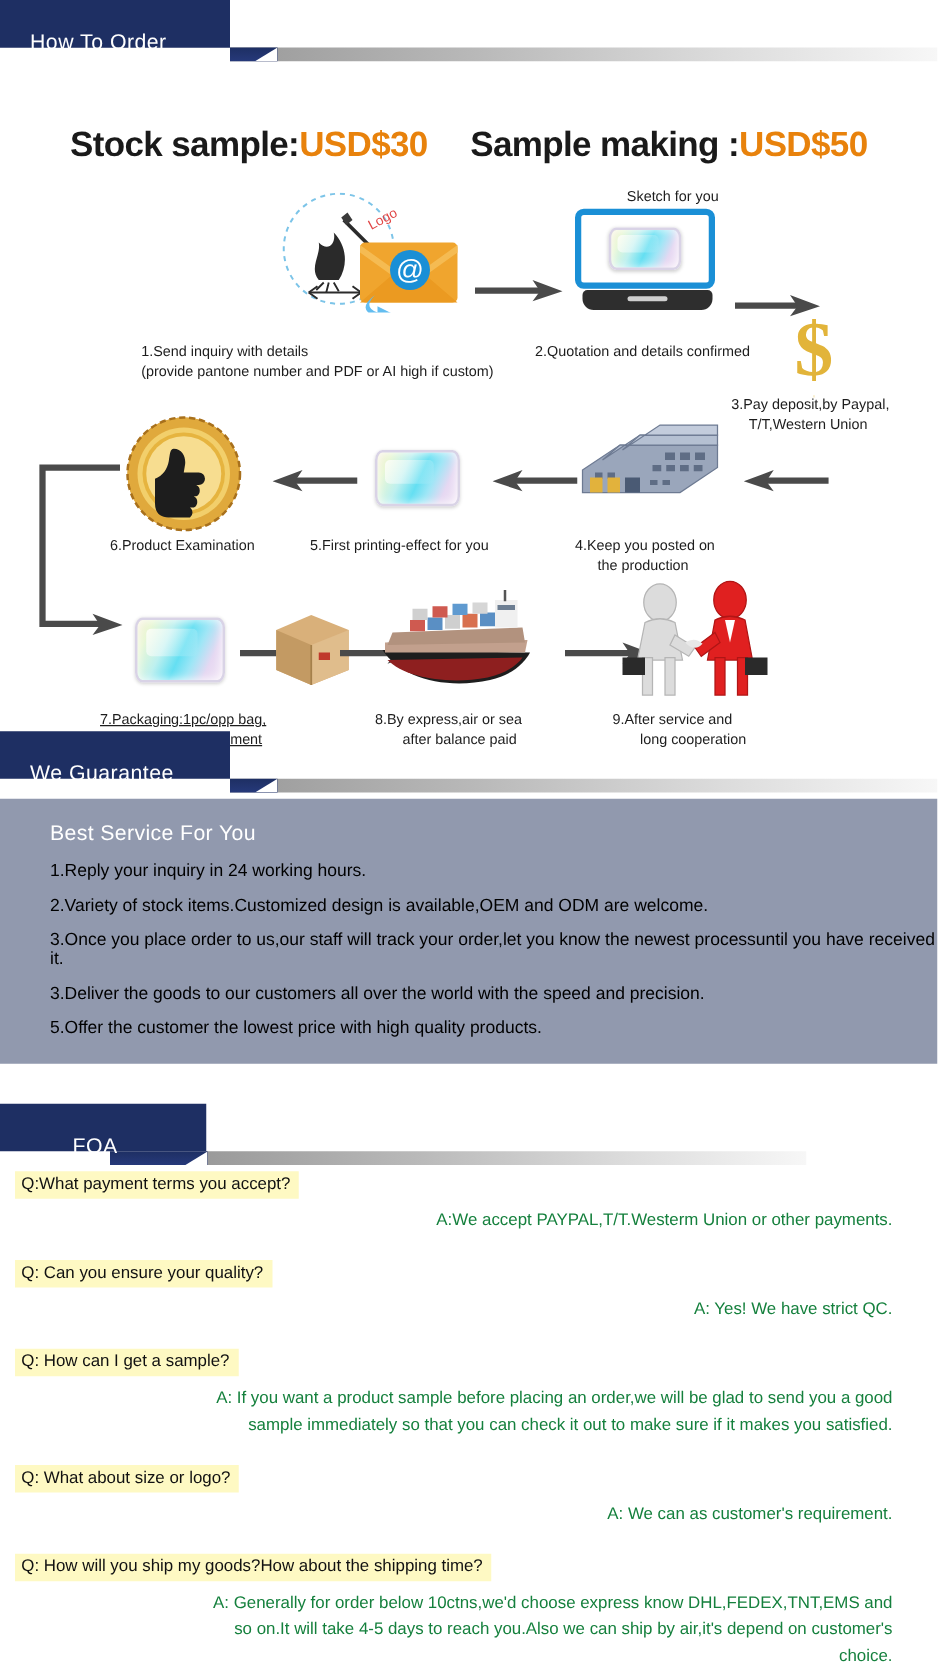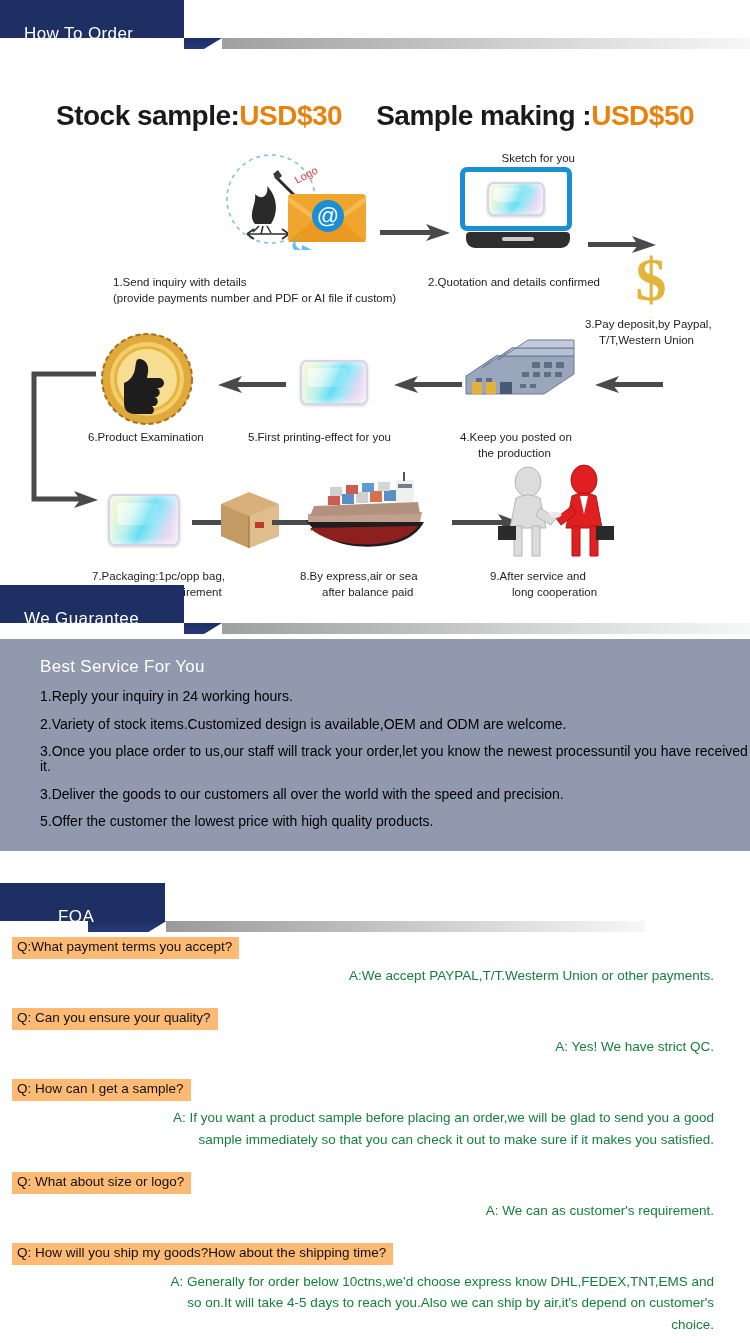--- a/index.html
+++ b/index.html
@@ -82,21 +82,21 @@
   }
   .guarantee-list { list-style: none; margin: 0 0 0 40px; }
   .guarantee-list li {
     font-size: 14px; line-height: 1.05; margin-bottom: 13px; color: #000000;
   }
 
   
   .faq { padding: 10px 0 0 0; width: 750px; }
   .qa { margin: 0 0 0 12px; }
   .q {
-    display: inline-block; background: #fdba74; color: #111111;
+    display: inline-block; background: #fef9c3; color: #111111;
     font-size: 13.5px; padding: 3px 7px 4px 5px; line-height: 1.1;
     margin-bottom: 6px;
   }
   .a {
     font-size: 13.5px; color: #15803d; line-height: 1.58; margin: 0 0 22px 2px;
     max-width: 700px;
     text-align: right;
   }
   .a .ind { display: block; padding-left: 18px; }
 </style>
@@ -176,21 +176,21 @@
 
   <div class="node" style="left:618px; top:198px; width:66px; height:76px;">
     <svg width="66" height="76" viewBox="0 0 66 76">
       <text x="33" y="58" text-anchor="middle" font-family="Liberation Serif, serif" font-size="62" font-weight="bold" fill="#e2b43a">$</text>
       <text x="33" y="72" text-anchor="middle" font-family="Liberation Serif, serif" font-size="30" font-weight="bold" fill="#f3e0a0" opacity=".5" transform="scale(1,-1) translate(0,-148)">$</text>
     </svg>
   </div>
 
   <div class="cap" style="left:113px; top:231px; width:330px;">
     <div>1.Send inquiry with details</div>
-    <div>(provide payments number and PDF or AI file if custom)</div>
+    <div>(provide pantone number and PDF or AI high if custom)</div>
   </div>
   <div class="cap" style="left:428px; top:231px; width:260px;">
     <div>2.Quotation and details confirmed</div>
   </div>
   <div class="cap" style="left:585px; top:273px; width:165px;">
     <div>3.Pay deposit,by Paypal,</div>
     <div style="padding-left:14px;">T/T,Western Union</div>
   </div>
 
   <div class="node" style="left:95px; top:285px; width:105px; height:100px;">
@@ -348,21 +348,21 @@
         <path d="M80 42 l-16 12 5 7 15 -11 z"></path>
         <path d="M80 62 l8 0 0 30 -8 0 z"></path>
         <path d="M98 62 l8 0 0 30 -8 0 z"></path>
       </g>
       <path d="M88 32 l4 18 4 -18 z" fill="#ffffff"></path>
       <rect x="104" y="62" width="18" height="14" fill="#2a2a2a"></rect>
       <path d="M56 50 q8 -5 14 1 q-6 7 -14 -1 z" fill="#e8e8e8"></path>
     </svg>
   </div>
 
-  <div class="cap" style="left:92px; top:525px; width:175px;">
+  <div class="cap" style="left:80px; top:525px; width:175px;text-decoration:underline;">
     <div>7.Packaging:1pc/opp bag,</div>
     <div style="padding-left:14px;">or as your requirement</div>
   </div>
   <div class="cap" style="left:300px; top:525px; width:180px;">
     <div>8.By express,air or sea</div>
     <div style="padding-left:22px;">after balance paid</div>
   </div>
   <div class="cap" style="left:490px; top:525px; width:175px;">
     <div>9.After service and</div>
     <div style="padding-left:22px;">long cooperation</div>

